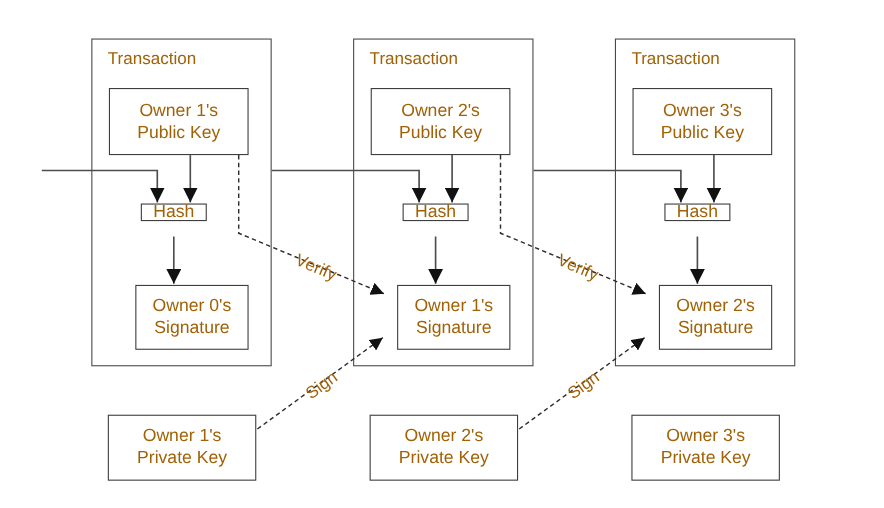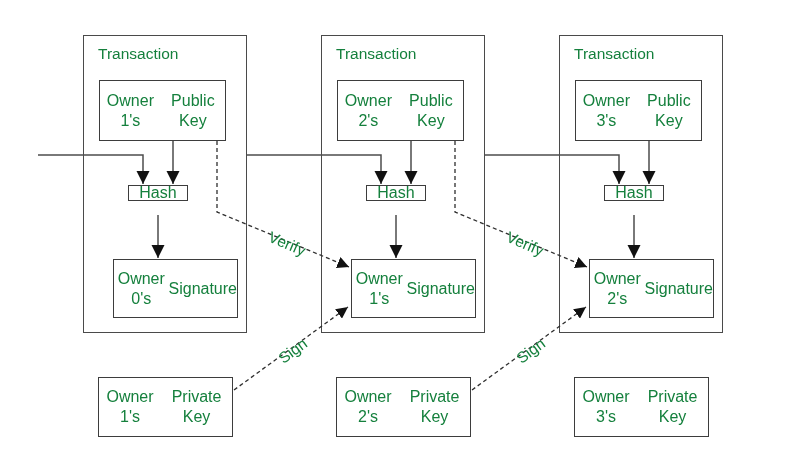--- a/index.html
+++ b/index.html
@@ -6,21 +6,21 @@
     margin: 0;
     padding: 0;
     background: #ffffff;
   }
   .canvas {
     position: relative;
     width: 804px;
     height: 462px;
     background: #ffffff;
     font-family: "Liberation Sans", sans-serif;
-    color: #15803d;
+    color: #a16207;
     overflow: hidden;
   }
   .txn-group {
     position: absolute;
     top: 0;
     width: 164px;
     height: 462px;
   }
   .txn-outline {
     position: absolute;
@@ -38,30 +38,30 @@
     top: 45px;
     font-size: 15.5px;
     white-space: nowrap;
   }
   .node-box {
     position: absolute;
     border: 1px solid #3d3d3d;
     background: #ffffff;
     box-sizing: border-box;
     display: flex;
-    flex-direction: row;
+    flex-direction: column;
     align-items: center;
     justify-content: center;
     text-align: center;
     font-size: 16px;
     line-height: 1.22;
   }
   .pubkey-box  { left: 16px; top: 80px;  width: 127px; height: 61px; }
   .hash-box    { left: 45px; top: 185px; width: 60px;  height: 16px; }
-  .sig-box     { left: 30px; top: 259px; width: 125px; height: 59px; }
+  .sig-box     { left: 40px; top: 259px; width: 103px; height: 59px; }
   .privkey-box { left: 15px; top: 377px; width: 135px; height: 60px; }
 
   .arrows-layer {
     position: absolute;
     left: 0;
     top: 0;
     width: 804px;
     height: 462px;
     pointer-events: none;
   }

